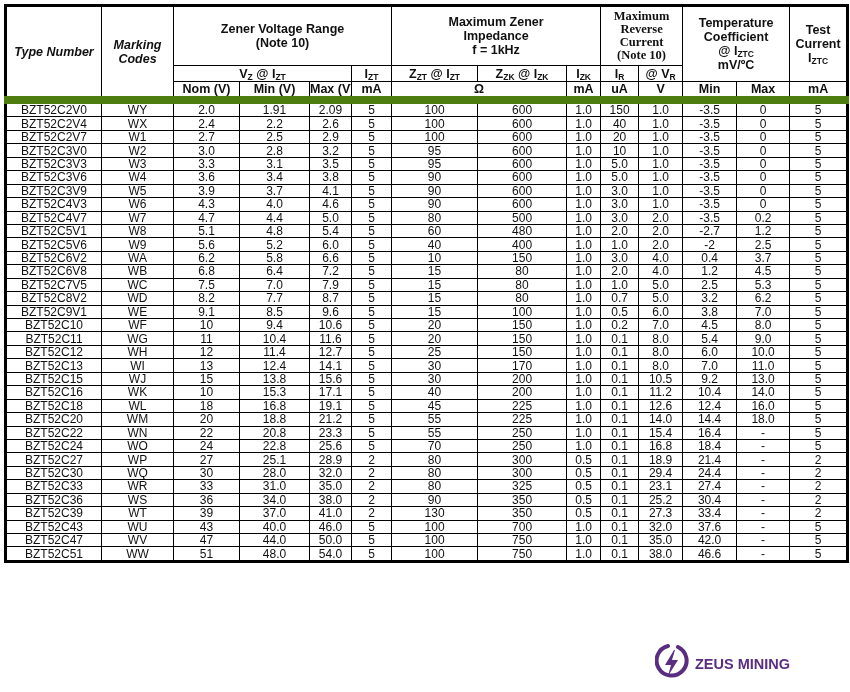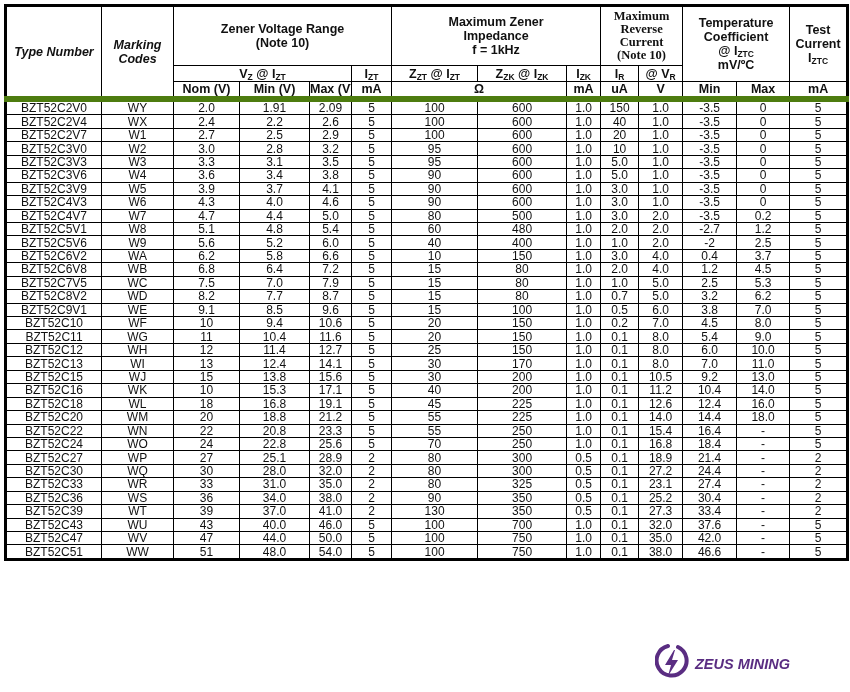--- a/index.html
+++ b/index.html
@@ -9,26 +9,26 @@
   table.spec { border-collapse: collapse; border: 3px solid #000; table-layout: fixed;
                width: 842px; }
   table.spec td, table.spec th { border: 1px solid #000; padding: 0; text-align: center;
                vertical-align: middle; overflow: hidden; white-space: nowrap; }
   table.spec th { font-weight: bold; font-size: 12.5px; line-height: 14px; }
   table.spec th.wrapcell { white-space: normal; font-style: italic; }
   table.spec td { font-size: 12px; height: 12.45px; line-height: 12px; font-weight: normal; }
   table.spec thead tr.band1 th { height: 58px; }
   table.spec thead tr.band2 th { height: 15px; margin-top: 31px; }
   table.spec thead tr.band3 th { height: 14px; }
-  table.spec thead tr.band3 { border-bottom: 6px solid #4d7c0f; }
+  table.spec thead tr.band3 { border-bottom: 8px solid #4d7c0f; }
   sub { font-size: 8.5px; vertical-align: -2px; line-height: 0; }
   .logo { position: absolute; left: 655px; top: 642px; display: flex; align-items: center; }
   .logo-text { margin-left: 6px; color: #5a2d82; font-size: 14.5px; font-weight: bold;
                line-height: 16px; letter-spacing: 0px; }
-  .logo-text div { white-space: nowrap; font-style: italic; }
+  .logo-text div { white-space: nowrap; }
 </style>
 </head>
 <body>
 
 <div class="wrap">
   <table class="spec">
     <colgroup>
       <col style="width:96px">
         <col style="width:72px">
         <col style="width:66px">
@@ -535,21 +535,21 @@
           <td>BZT52C30</td>
           <td>WQ</td>
           <td>30</td>
           <td>28.0</td>
           <td>32.0</td>
           <td>2</td>
           <td>80</td>
           <td>300</td>
           <td>0.5</td>
           <td>0.1</td>
-          <td>27.2</td>
+          <td>29.4</td>
           <td>24.4</td>
           <td>-</td>
           <td>2</td>
         </tr>
         <tr>
           <td>BZT52C33</td>
           <td>WR</td>
           <td>33</td>
           <td>31.0</td>
           <td>35.0</td>

